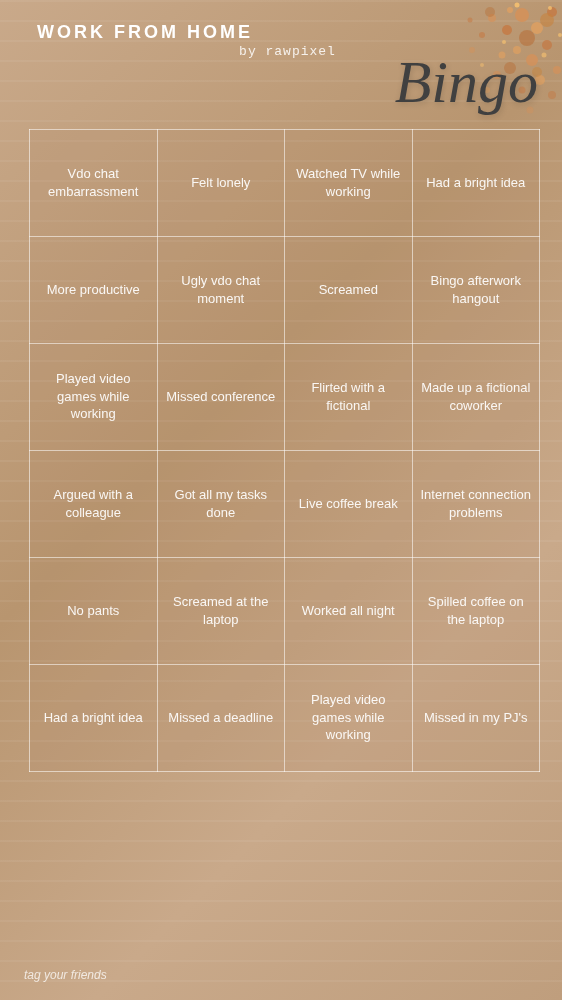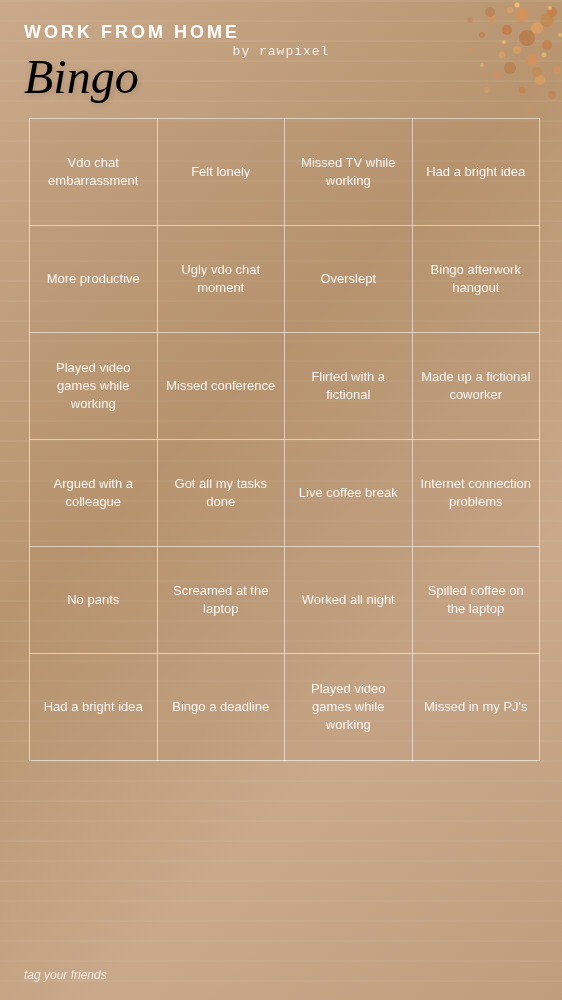--- a/index.html
+++ b/index.html
@@ -41,21 +41,21 @@
       position: absolute;
       top: 0;
       right: 0;
       width: 200px;
       height: 180px;
       z-index: 2;
     }
 
     
     .header {
-      padding: 22px 24px 10px 24px;
+      padding: 22px 24px 10px 37px;
       z-index: 3;
       position: relative;
     }
 
     .work-from-home {
       font-family: Arial, Helvetica, sans-serif;
       font-weight: 700;
       font-size: 18px;
       color: #fff;
       letter-spacing: 3px;
@@ -68,25 +68,26 @@
       font-size: 13px;
       color: rgba(255,255,255,0.85);
       letter-spacing: 1px;
       margin-bottom: 0px;
       text-align: center;
     }
 
     .bingo-title {
       font-family: 'Palatino Linotype', Palatino, Georgia, serif;
       font-style: italic;
-      font-size: 48px;
-      color: #000000;
+      font-size: 60px;
+      color: #404040;
       line-height: 0.9;
       text-shadow: 1px 2px 6px rgba(0,0,0,0.15);
       margin-top: -4px;
+      text-align: right;
     }
 
     
     .grid-container {
       padding: 10px 22px 10px 22px;
       flex: 1;
       margin-left: 7px;
     }
 
     .bingo-grid {
@@ -171,27 +172,27 @@
     <div class="by-rawpixel">by rawpixel</div>
     <div class="bingo-title">Bingo</div>
   </div>
 
   <div class="grid-container">
     <table class="bingo-grid">
       <tbody id="bingo-tbody">
       <tr>
             <td>Vdo chat embarrassment</td>
             <td>Felt lonely</td>
-            <td>Missed TV while working</td>
+            <td>Watched TV while working</td>
             <td>Had a bright idea</td>
           </tr>
           <tr>
             <td>More productive</td>
             <td>Ugly vdo chat moment</td>
-            <td>Overslept</td>
+            <td>Screamed</td>
             <td>Bingo afterwork hangout</td>
           </tr>
           <tr>
             <td>Played video games while working</td>
             <td>Missed conference</td>
             <td>Flirted with a fictional</td>
             <td>Made up a fictional coworker</td>
           </tr>
           <tr>
             <td>Argued with a colleague</td>
@@ -200,21 +201,21 @@
             <td>Internet connection problems</td>
           </tr>
           <tr>
             <td>No pants</td>
             <td>Screamed at the laptop</td>
             <td>Worked all night</td>
             <td>Spilled coffee on the laptop</td>
           </tr>
           <tr>
             <td>Had a bright idea</td>
-            <td>Bingo a deadline</td>
+            <td>Missed a deadline</td>
             <td>Played video games while working</td>
             <td>Missed in my PJ's</td>
           </tr>
         </tbody>
     </table>
   </div>
 
   <div class="footer">
     <div class="tag-friends">tag your friends</div>
   </div>

